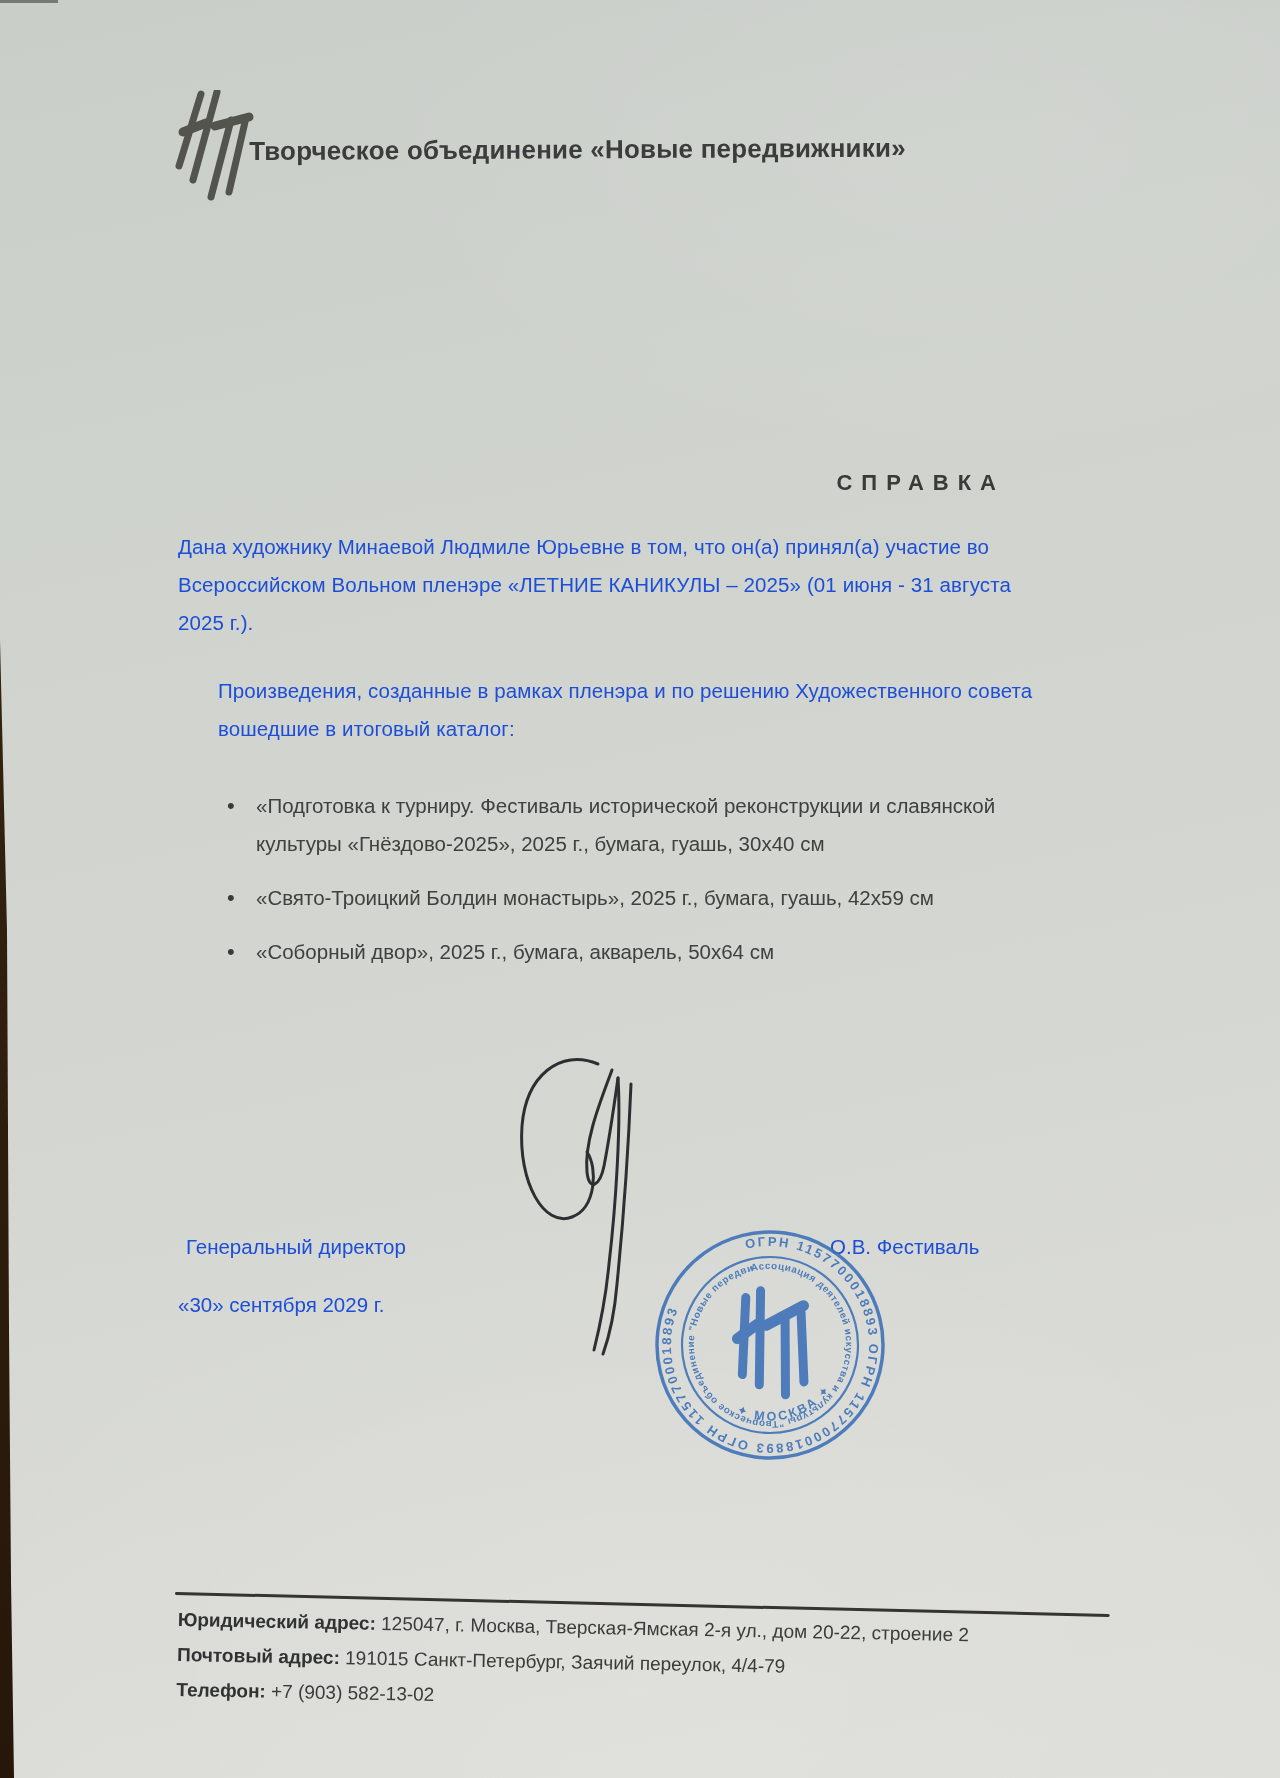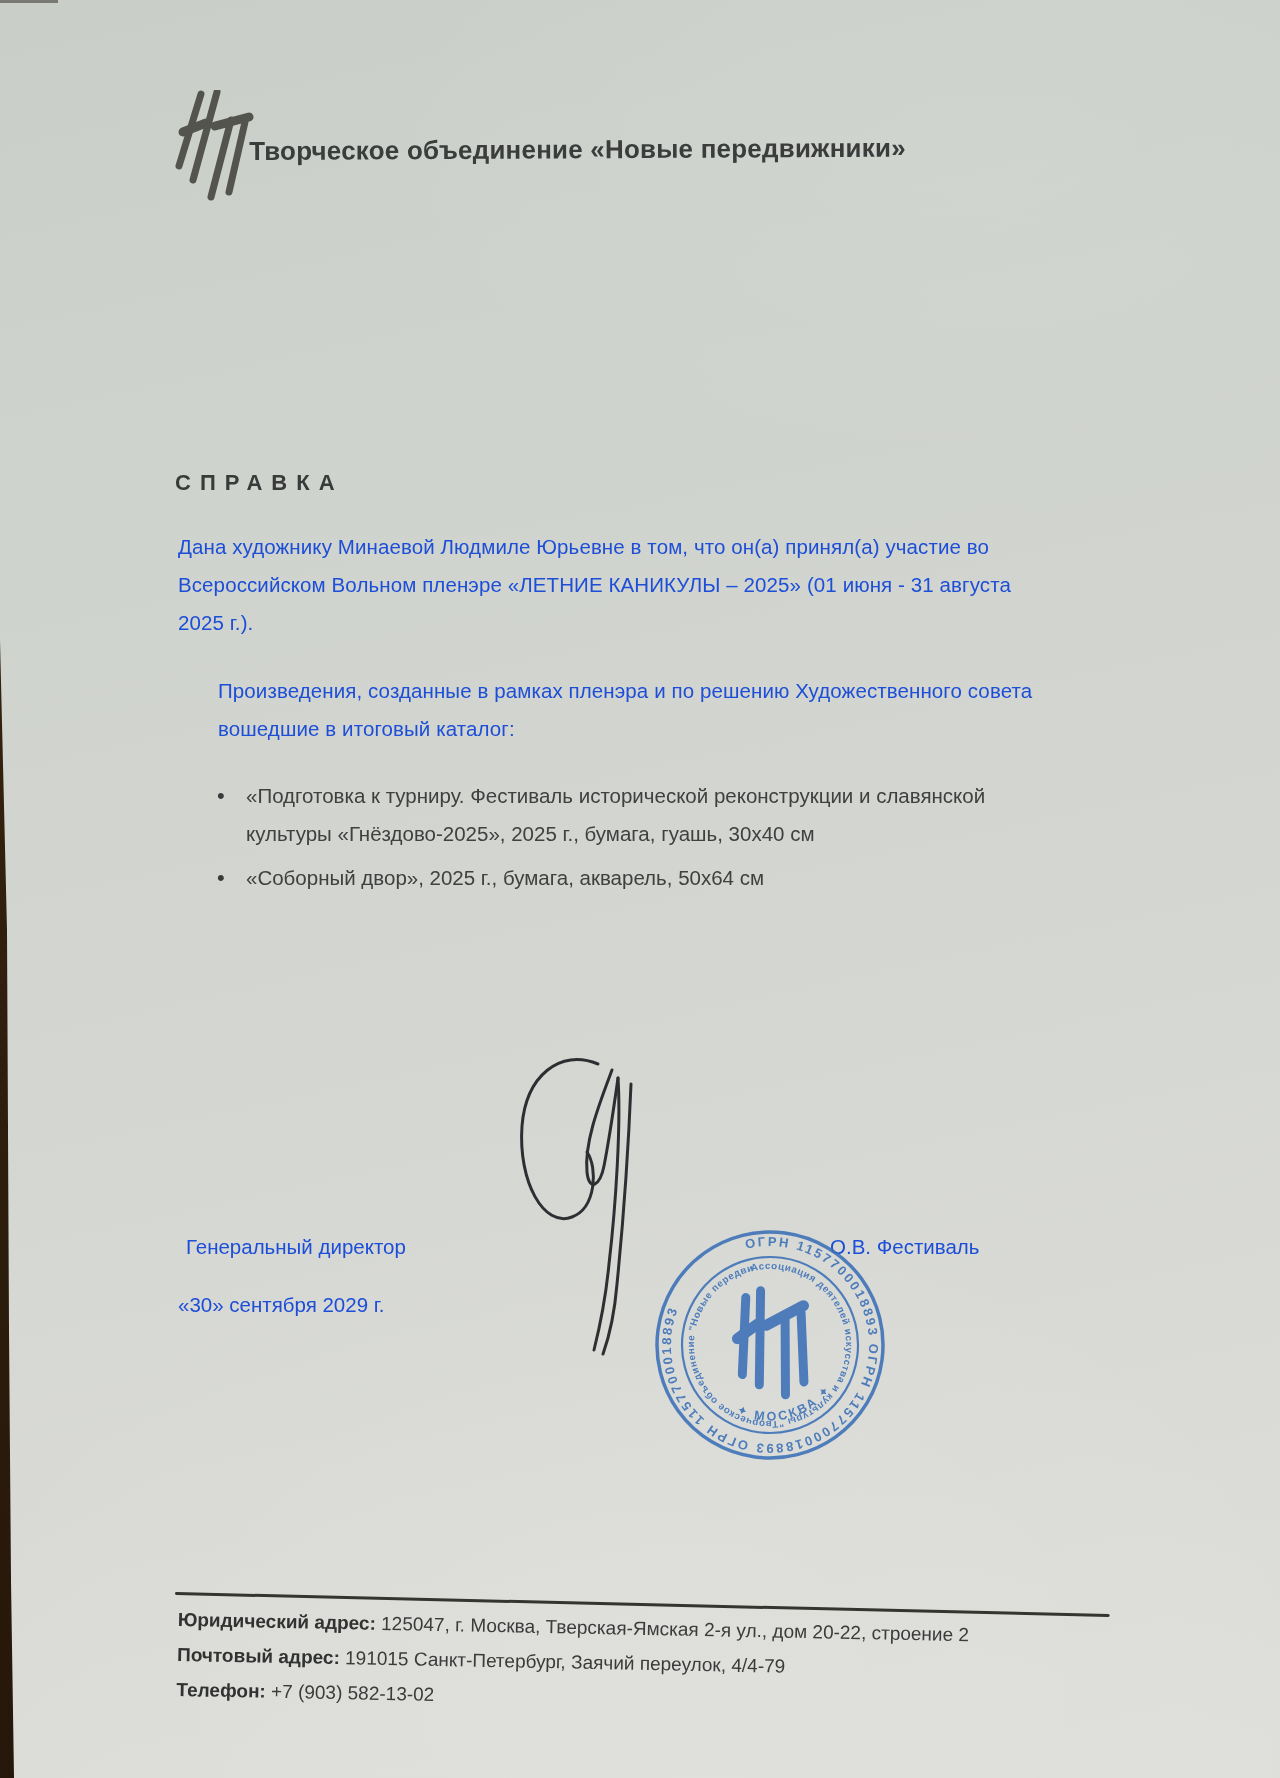--- a/index.html
+++ b/index.html
@@ -21,36 +21,36 @@
   
   #logo { position: absolute; left: 170px; top: 90px; }
   #org-name {
     left: 249px; top: 136px; width: 800px;
     font-size: 26px; font-weight: bold; color: #3b3c3c;
     transform: rotate(-0.3deg); transform-origin: left top;
     letter-spacing: 0.2px;
   }
   
   #doc-title {
-    left: 175px; top: 470px; width: 830px; text-align: left;
+    left: 175px; top: 470px; width: 830px; text-align: right;
     font-size: 22px; font-weight: bold; letter-spacing: 9px; color: #393a3a;
   }
   .para {
     left: 178px; width: 872px;
     font-size: 20.5px; line-height: 38px; letter-spacing: 0.1px;
   }
   #para-1 { top: 528px; }
   #para-2 { top: 672px; margin-left: 40px; }
   
   #works {
     position: absolute; left: 240px; top: 771px; width: 812px;
     margin: 0; padding: 0; list-style: none;
     font-size: 20.5px; line-height: 38px; color: #3f4040;
   }
-  #works li { position: relative; margin: 6px; }
+  #works li { position: relative; margin: 16px; }
   #works li::before {
     content: "\2022";
     position: absolute; left: -29px; top: 0;
     font-size: 22px; color: #3a3a3a;
   }
   
   #gen-director { left: 186px; top: 1228px; font-size: 20.5px; line-height: 38px; }
   #sig-date    { left: 178px; top: 1286px; font-size: 20.5px; line-height: 38px; }
   #signer-name { left: 830px; top: 1228px; font-size: 20.5px; line-height: 38px; }
   #stamp { position: absolute; left: 620px; top: 1195px; opacity: 0.88; }
@@ -92,20 +92,21 @@
 
 <div class="txt" id="org-name">Творческое объединение «Новые передвижники»</div>
 
 <div class="txt" id="doc-title">СПРАВКА</div>
 
 <div class="txt para" id="para-1">Дана художнику Минаевой Людмиле Юрьевне в том, что он(а) принял(а) участие во Всероссийском Вольном пленэре «ЛЕТНИЕ КАНИКУЛЫ – 2025» (01 июня - 31 августа 2025 г.).</div>
 <div class="txt para" id="para-2">Произведения, созданные в рамках пленэра и по решению Художественного совета вошедшие в итоговый каталог:</div>
 
 <ul id="works">
     <li>«Подготовка к турниру. Фестиваль исторической реконструкции и славянской культуры «Гнёздово-2025», 2025 г., бумага, гуашь, 30х40 см</li>
+    <li>«Свято-Троицкий Болдин монастырь», 2025 г., бумага, гуашь, 42х59 см</li>
     <li>«Соборный двор», 2025 г., бумага, акварель, 50х64 см</li>
   </ul>
 
 <div class="txt" id="gen-director">Генеральный директор</div>
 <div class="txt" id="sig-date">«30» сентября 2029 г.</div>
 <div class="txt" id="signer-name">О.В. Фестиваль</div>
 
 <svg id="stamp" width="300" height="300" viewBox="-150 -150 300 300">
   <defs>
     <path id="outerText" d="M 0,-99 A 99,99 0 1 1 -0.02,-99"></path>

